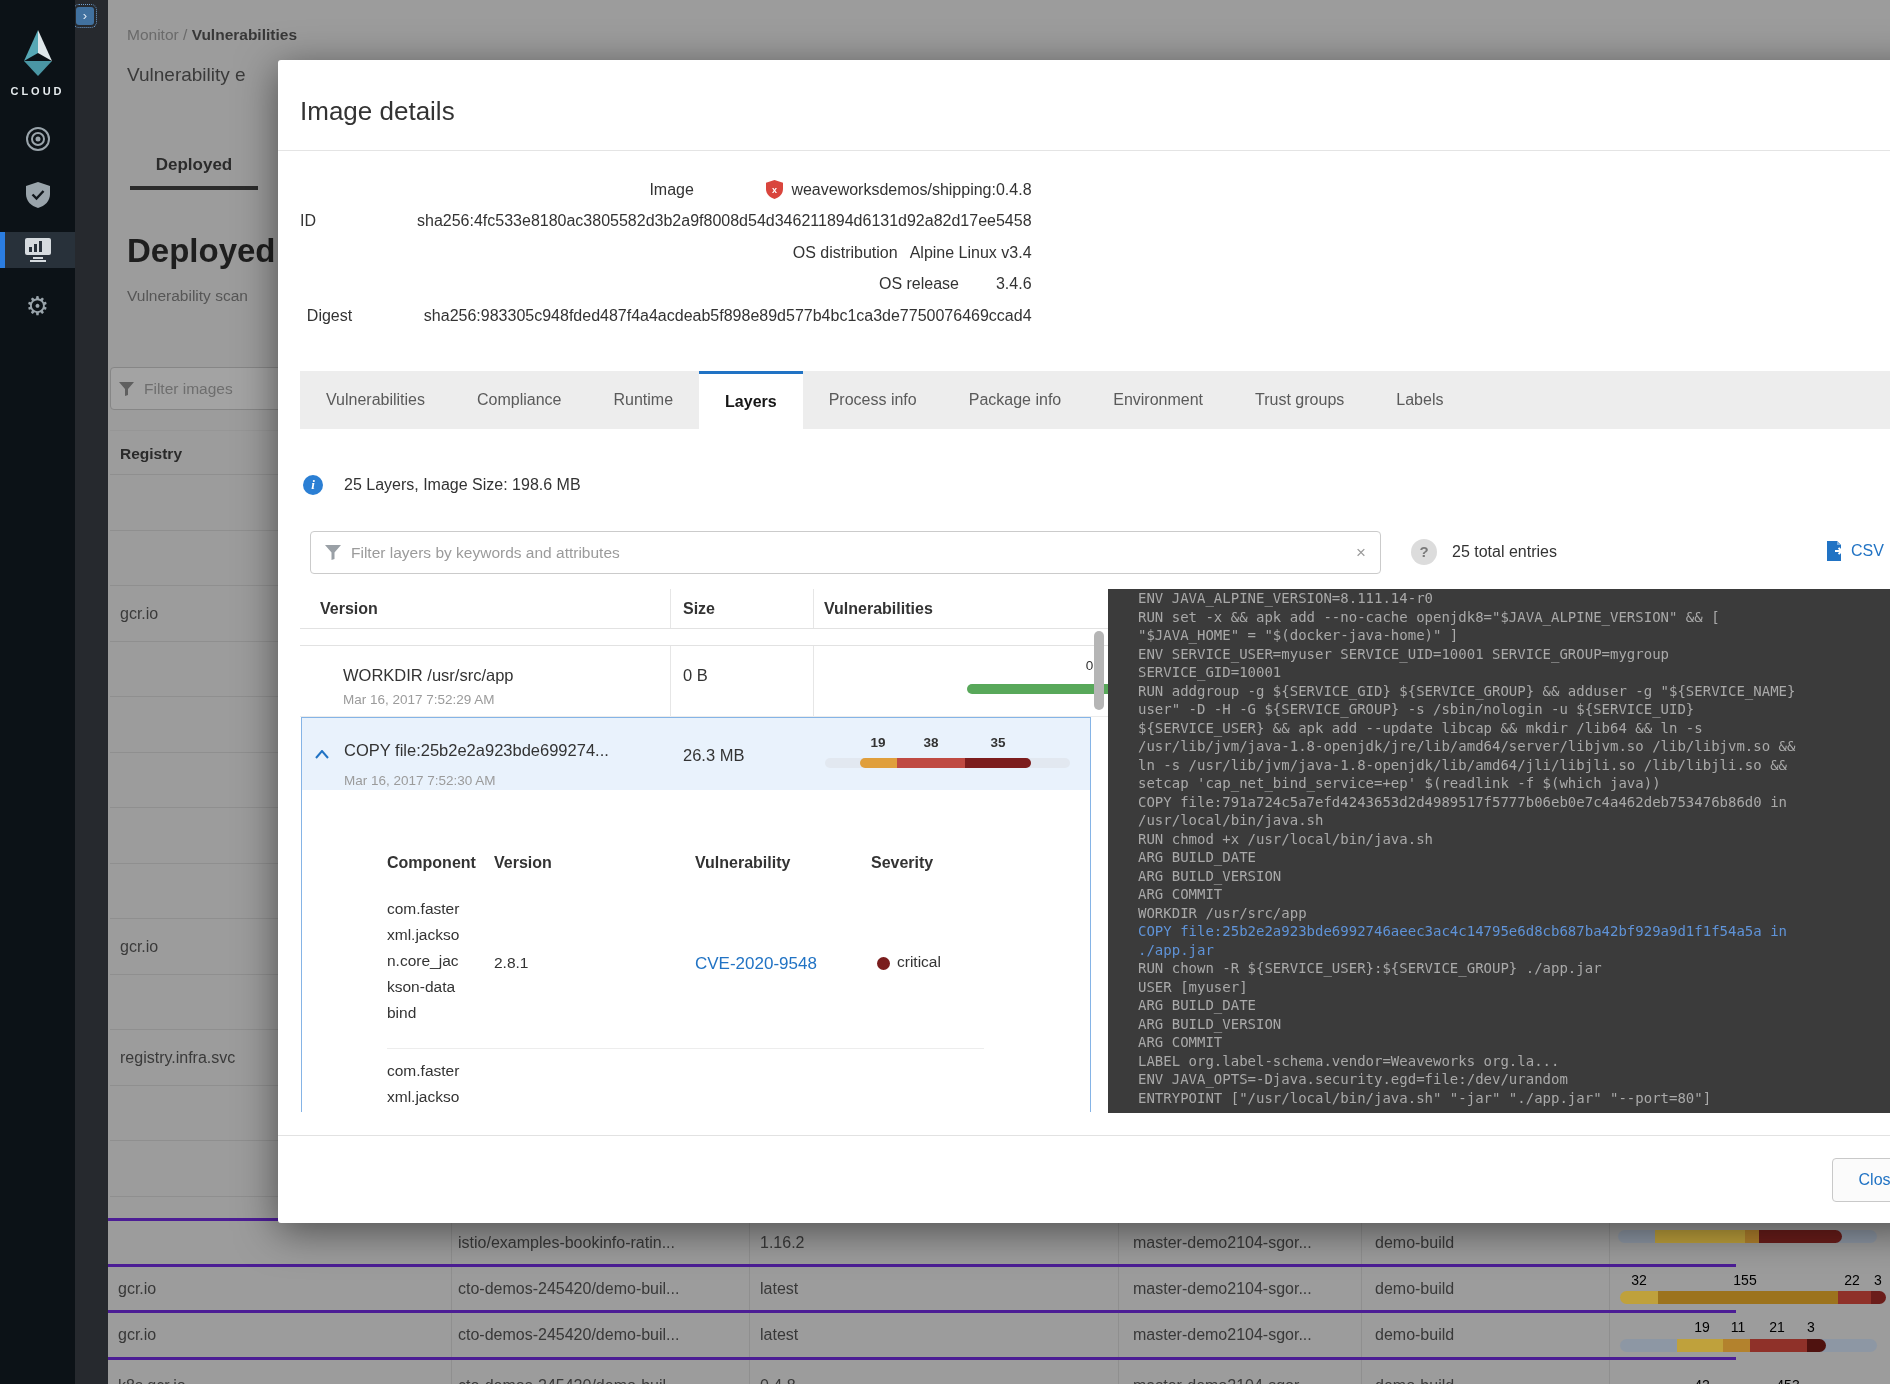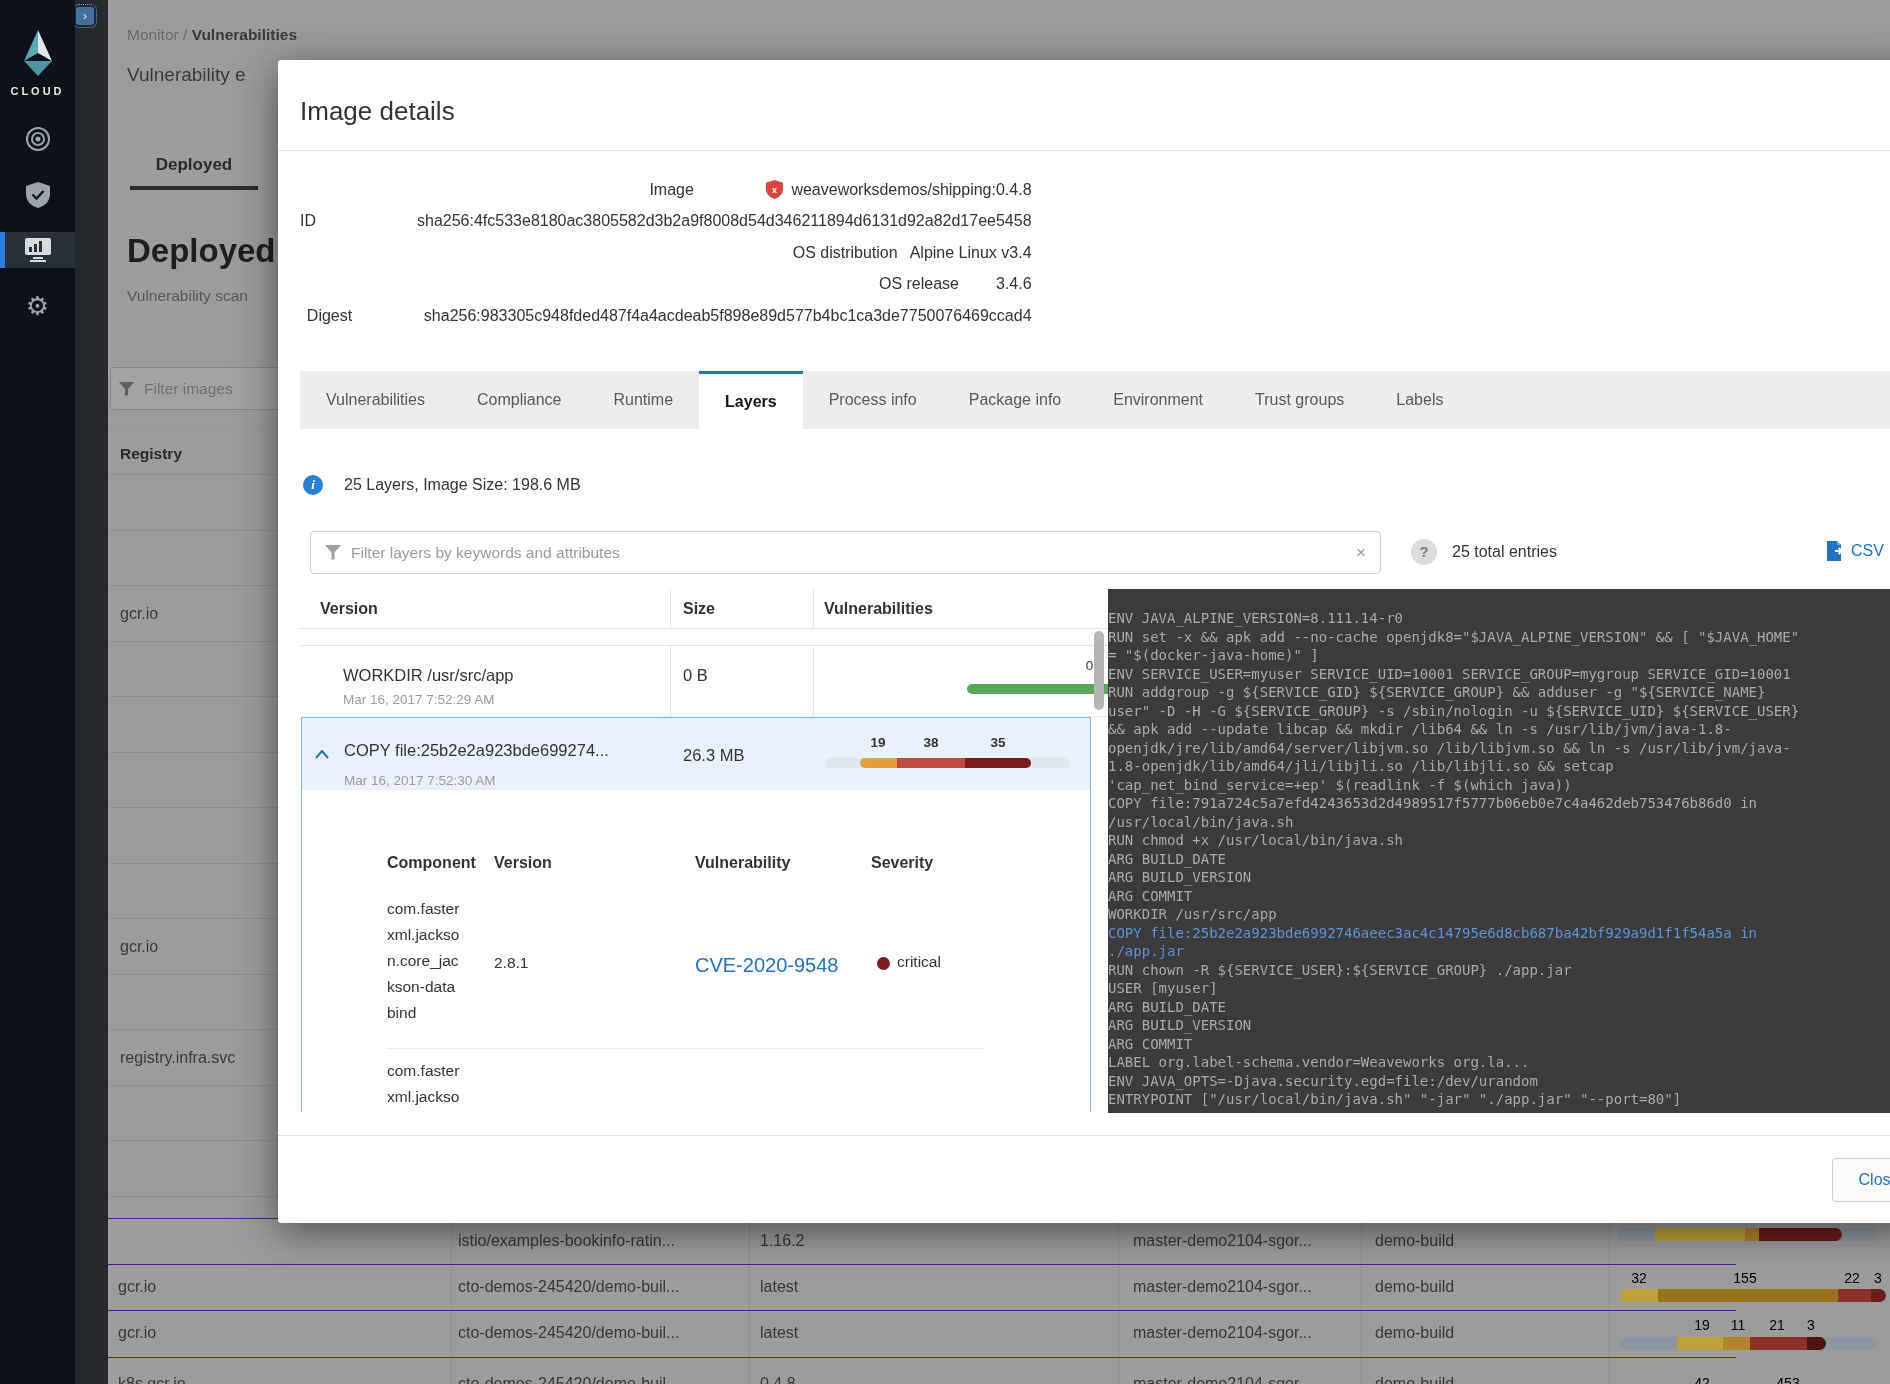--- a/index.html
+++ b/index.html
@@ -26,21 +26,21 @@
   .bg-title { position:absolute; left:19px; top:64px; font-size:19px; color:#3a3a3a; }
   .bg-tab { position:absolute; left:22px; top:145px; width:128px; height:45px; text-align:center; font-size:17px; font-weight:bold; color:#2b2b2b; line-height:40px; border-bottom:4px solid #2b2b2b; cursor:pointer; }
   .bg-heading { position:absolute; left:19px; top:232px; font-size:33px; font-weight:bold; color:#1e1e1e; }
   .bg-subtitle { position:absolute; left:19px; top:287px; font-size:15.5px; color:#565656; }
   .bg-filter { position:absolute; left:2px; top:367px; width:195px; height:43px; background:#a3a3a3; border:1px solid #868686; border-radius:4px; display:flex; align-items:center; padding-left:8px; cursor:text; }
   .bg-filter .ph { color:#6e6e6e; font-size:15.5px; margin-left:10px; }
   .bg-reg-head { position:absolute; left:2px; top:430px; width:1780px; height:45px; border-top:1px solid #969696; border-bottom:1px solid #8f8f8f; font-size:15.5px; font-weight:bold; color:#2a2a2a; line-height:45px; padding-left:10px; }
   .bg-left-rows { position:absolute; left:2px; top:475px; width:1780px; height:743px; overflow:hidden; }
   .bg-left-rows .lrow { height:55.5px; border-bottom:1px solid #8f8f8f; font-size:16px; line-height:55.5px; padding-left:10px; color:#3a3a3a; }
 
-  .brow { position:absolute; left:0; width:1628px; border-top:1px solid #4c1d95; cursor:pointer;padding-left:26px; }
+  .brow { position:absolute; left:0; width:1628px; border-top:3px solid #4c1d95; cursor:pointer;padding-left:26px; }
   .bcell { position:absolute; font-size:16px; color:#383838; white-space:nowrap; }
   .bcol { position:absolute; top:1218px; height:166px; width:1px; background:#8f8f8f; }
   .vnum { position:absolute; transform:translateX(-50%); font-size:14px; color:#000000; font-weight:400; }
   .vtrack { position:absolute; height:13px; border-radius:7px; background:#8d97a4; }
   .vtrack.nofill { background:transparent; }
   .vtrack i { position:absolute; top:0; height:13px; display:block; }
   .sy { background:#bfa13c; } .so { background:#b3822d; } .soc { background:#9c731d; }
   .sr { background:#8f3129; } .sm { background:#6b1d1a; } .sd { background:#4f120f; }
   .rl { border-radius:7px 0 0 7px; } .rr { border-radius:0 7px 7px 0; }
 
@@ -92,31 +92,31 @@
   .selrow .ssize { position:absolute; left:381px; top:28px; font-size:16.5px; color:#333; }
   .selrow .snum { position:absolute; top:17px; transform:translateX(-50%); font-size:13.5px; color:#333; }
   .strack { position:absolute; left:523px; top:40px; width:245px; height:10px; border-radius:5px; background:#e2e8f0; }
   .strack i { position:absolute; top:0; height:10px; }
   .seg-o { background:#e09f3c; } .seg-r { background:#bf4a42; } .seg-m { background:#7c1d1d; }
 
   .exparea { position:absolute; left:1px; top:201px; width:790px; height:322px; background:#fff; border-left:1px solid #85b4e6; border-right:1px solid #85b4e6; }
   .xh { position:absolute; top:64px; font-size:16px; font-weight:bold; color:#333; }
   .xcomp { position:absolute; left:85px; top:106px; width:76px; font-size:15.5px; line-height:26px; color:#333; word-break:break-all; }
   .xver { position:absolute; left:192px; top:164px; font-size:15.5px; color:#333; }
-  .xcve { position:absolute; left:393px; top:164px; font-size:20px; color:#2173c4; cursor:pointer; }
+  .xcve { position:absolute; left:393px; top:164px; font-size:17px; color:#2173c4; cursor:pointer; }
   .xdot { position:absolute; left:575px; top:167px; width:13px; height:13px; border-radius:50%; background:#7a1d1d; }
   .xsev { position:absolute; left:595px; top:163px; font-size:15.5px; color:#333; }
   .xdiv { position:absolute; left:85px; top:258px; width:597px; height:1px; background:#ededed; }
   .xcomp2 { position:absolute; left:85px; top:268px; width:76px; font-size:15.5px; line-height:26px; color:#333; word-break:break-all; height:54px; overflow:hidden; }
 
   .lscroll { position:absolute; left:816px; top:571px; width:10px; height:79px; background:#b5b5b5; border-radius:5px; cursor:grab; }
 
   
   .codepanel { position:absolute; left:830px; top:529px; width:820px; height:524px; background:#3b3b3b; overflow:hidden; }
-  .code { width:700px; font-family:"DejaVu Sans Mono", monospace; font-size:14px; line-height:18.5px; color:#a9a9a9; white-space:pre-wrap; overflow-wrap:break-word;margin-top:20px; }
+  .code { width:700px; padding-left:30px; font-family:"DejaVu Sans Mono", monospace; font-size:14px; line-height:18.5px; color:#a9a9a9; white-space:pre-wrap; overflow-wrap:break-word; }
   .cl.hl { color:#5f93d8; }
 
   .m-fdiv { position:absolute; left:0; top:1075px; width:100%; height:1px; background:#e2e2e2; }
   .close-btn { position:absolute; left:1554px; top:1098px; width:94px; height:44px; background:#fbfbfb; border:1px solid #c9c9c9; border-radius:4px; color:#2173c4; font-size:16px; font-family:"Liberation Sans", sans-serif; cursor:pointer; }
 
   .shield-x { display:inline-block; }
   svg { display:block; }
 </style>
 </head>
 <body>

